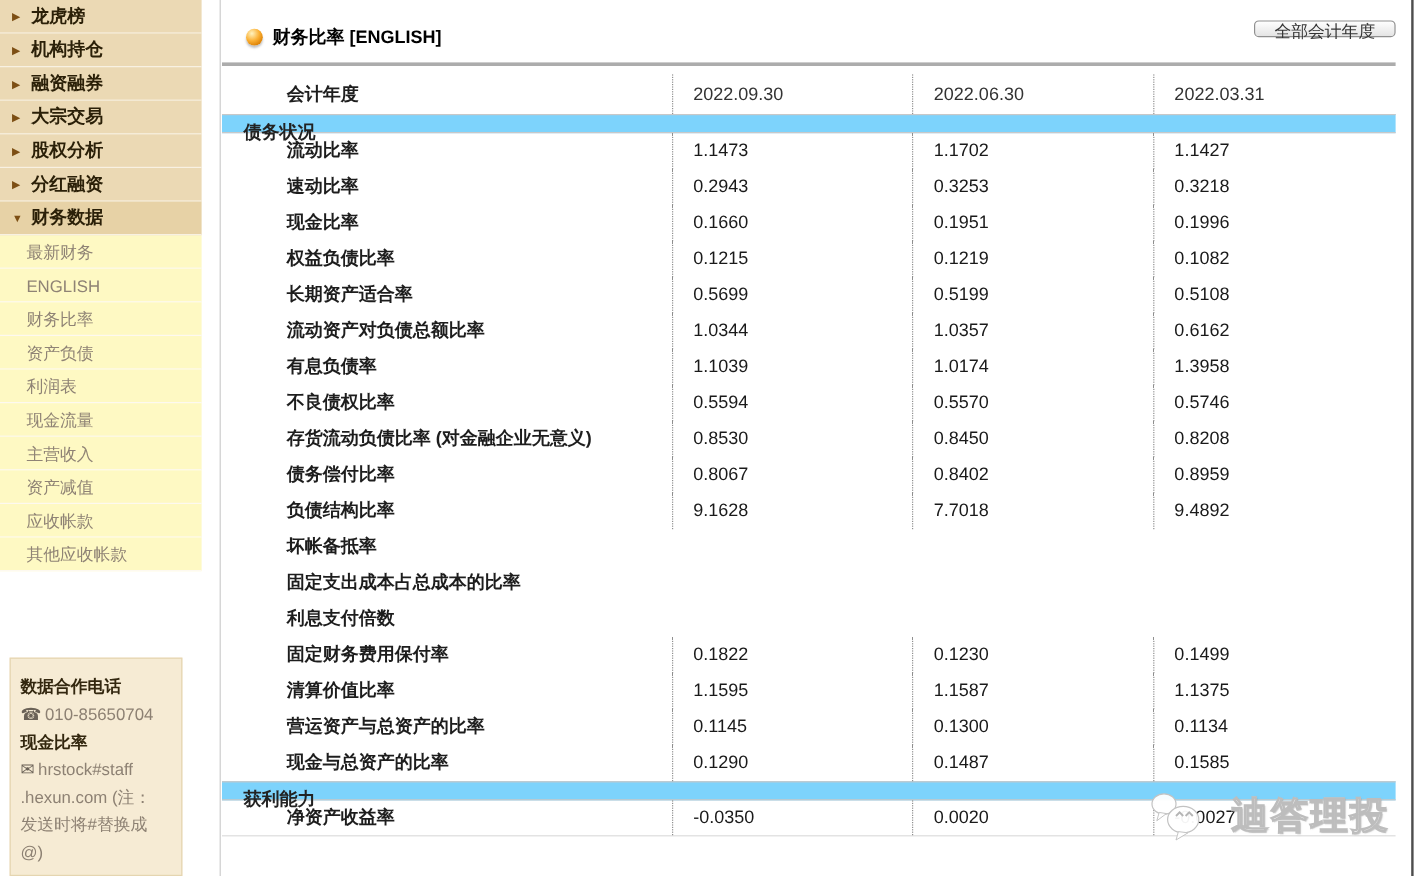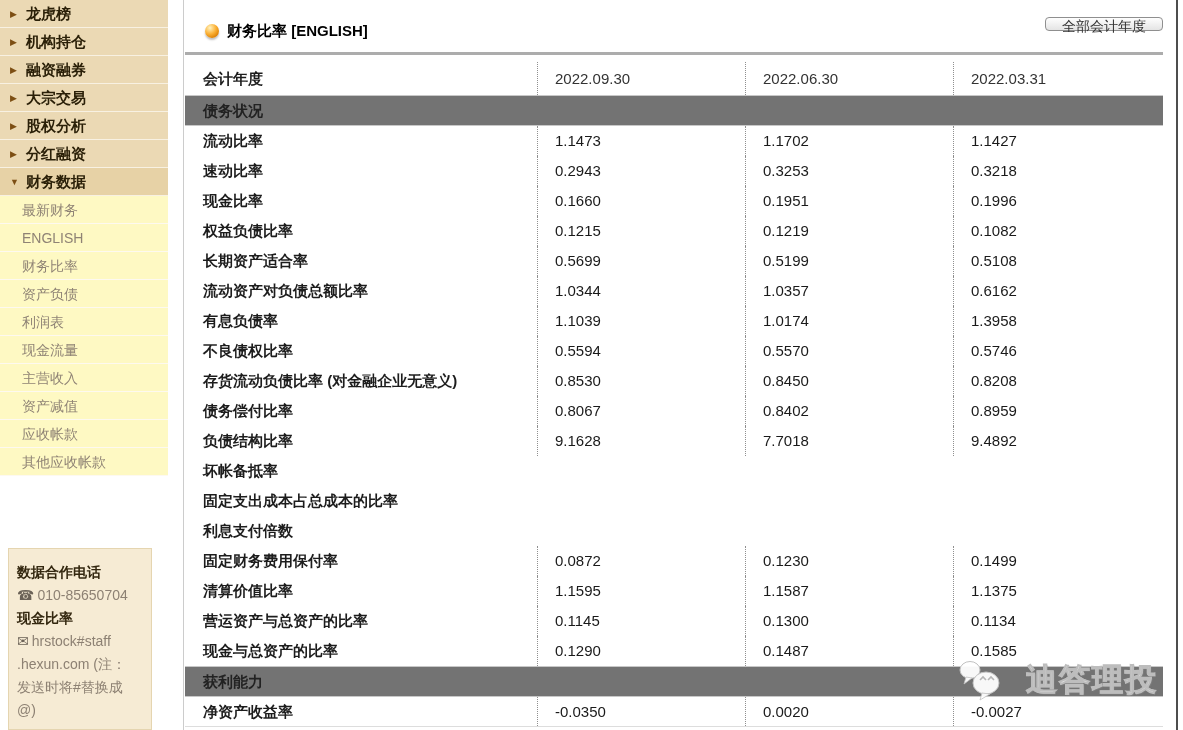--- a/index.html
+++ b/index.html
@@ -51,26 +51,26 @@
     background:linear-gradient(#fefefe,#e4e4e4);border:1px solid #8f8f8f;border-radius:4px;
     cursor:pointer;font-family:inherit;
   }
   .divider{position:absolute;top:52px;left:0;width:978px;height:3px;background:#acacac;}
   
   .ftable{position:absolute;top:62px;left:0;width:978px;}
   .trow{display:flex;height:30px;line-height:30px;font-size:15px;color:#1a1a1a;box-sizing:border-box;}
   .trow.header{height:33px;line-height:33px;}
   .trow.header .cell-val{color:#333;}
   .trow.table-end{border-bottom:1px solid #dddddd;justify-content:center;}
-  .cell-label{width:352px;padding-left:18px;box-sizing:border-box;font-weight:bold;color:#1d1d1d;white-space:nowrap;}
+  .cell-label{width:352px;padding-left:18px;box-sizing:border-box;font-weight:bold;color:#1d1d1d;white-space:nowrap;margin-left:36px;}
   .cell-val{width:208px;padding-left:17px;box-sizing:border-box;border-left:1px dotted #8f8f8f;white-space:nowrap;}
   .cell-val.last{width:210px;}
   .trow.empty .cell-val{border-left:none;}
   .section-row{
-    height:31px;line-height:29px;background:#737373;
+    height:16px;line-height:29px;background:#7dd3fc;
     border-top:1px solid #c8c8c8;border-bottom:1px solid #c8c8c8;
     font-weight:bold;font-size:15px;color:#222;padding-left:18px;box-sizing:border-box;
   }
   
   .watermark{
     position:absolute;left:958px;top:656px;width:215px;height:48px;
     display:flex;align-items:center;pointer-events:none;z-index:5;
   }
   .watermark-text{
     font-size:31px;font-weight:bold;color:rgba(255,255,255,0.92);
@@ -206,21 +206,21 @@
         <div class="cell-val last"></div>
       </div>
       <div class="trow empty">
         <div class="cell-label">利息支付倍数</div>
         <div class="cell-val"></div>
         <div class="cell-val"></div>
         <div class="cell-val last"></div>
       </div>
       <div class="trow">
         <div class="cell-label">固定财务费用保付率</div>
-        <div class="cell-val">0.0872</div>
+        <div class="cell-val">0.1822</div>
         <div class="cell-val">0.1230</div>
         <div class="cell-val last">0.1499</div>
       </div>
       <div class="trow">
         <div class="cell-label">清算价值比率</div>
         <div class="cell-val">1.1595</div>
         <div class="cell-val">1.1587</div>
         <div class="cell-val last">1.1375</div>
       </div>
       <div class="trow">

